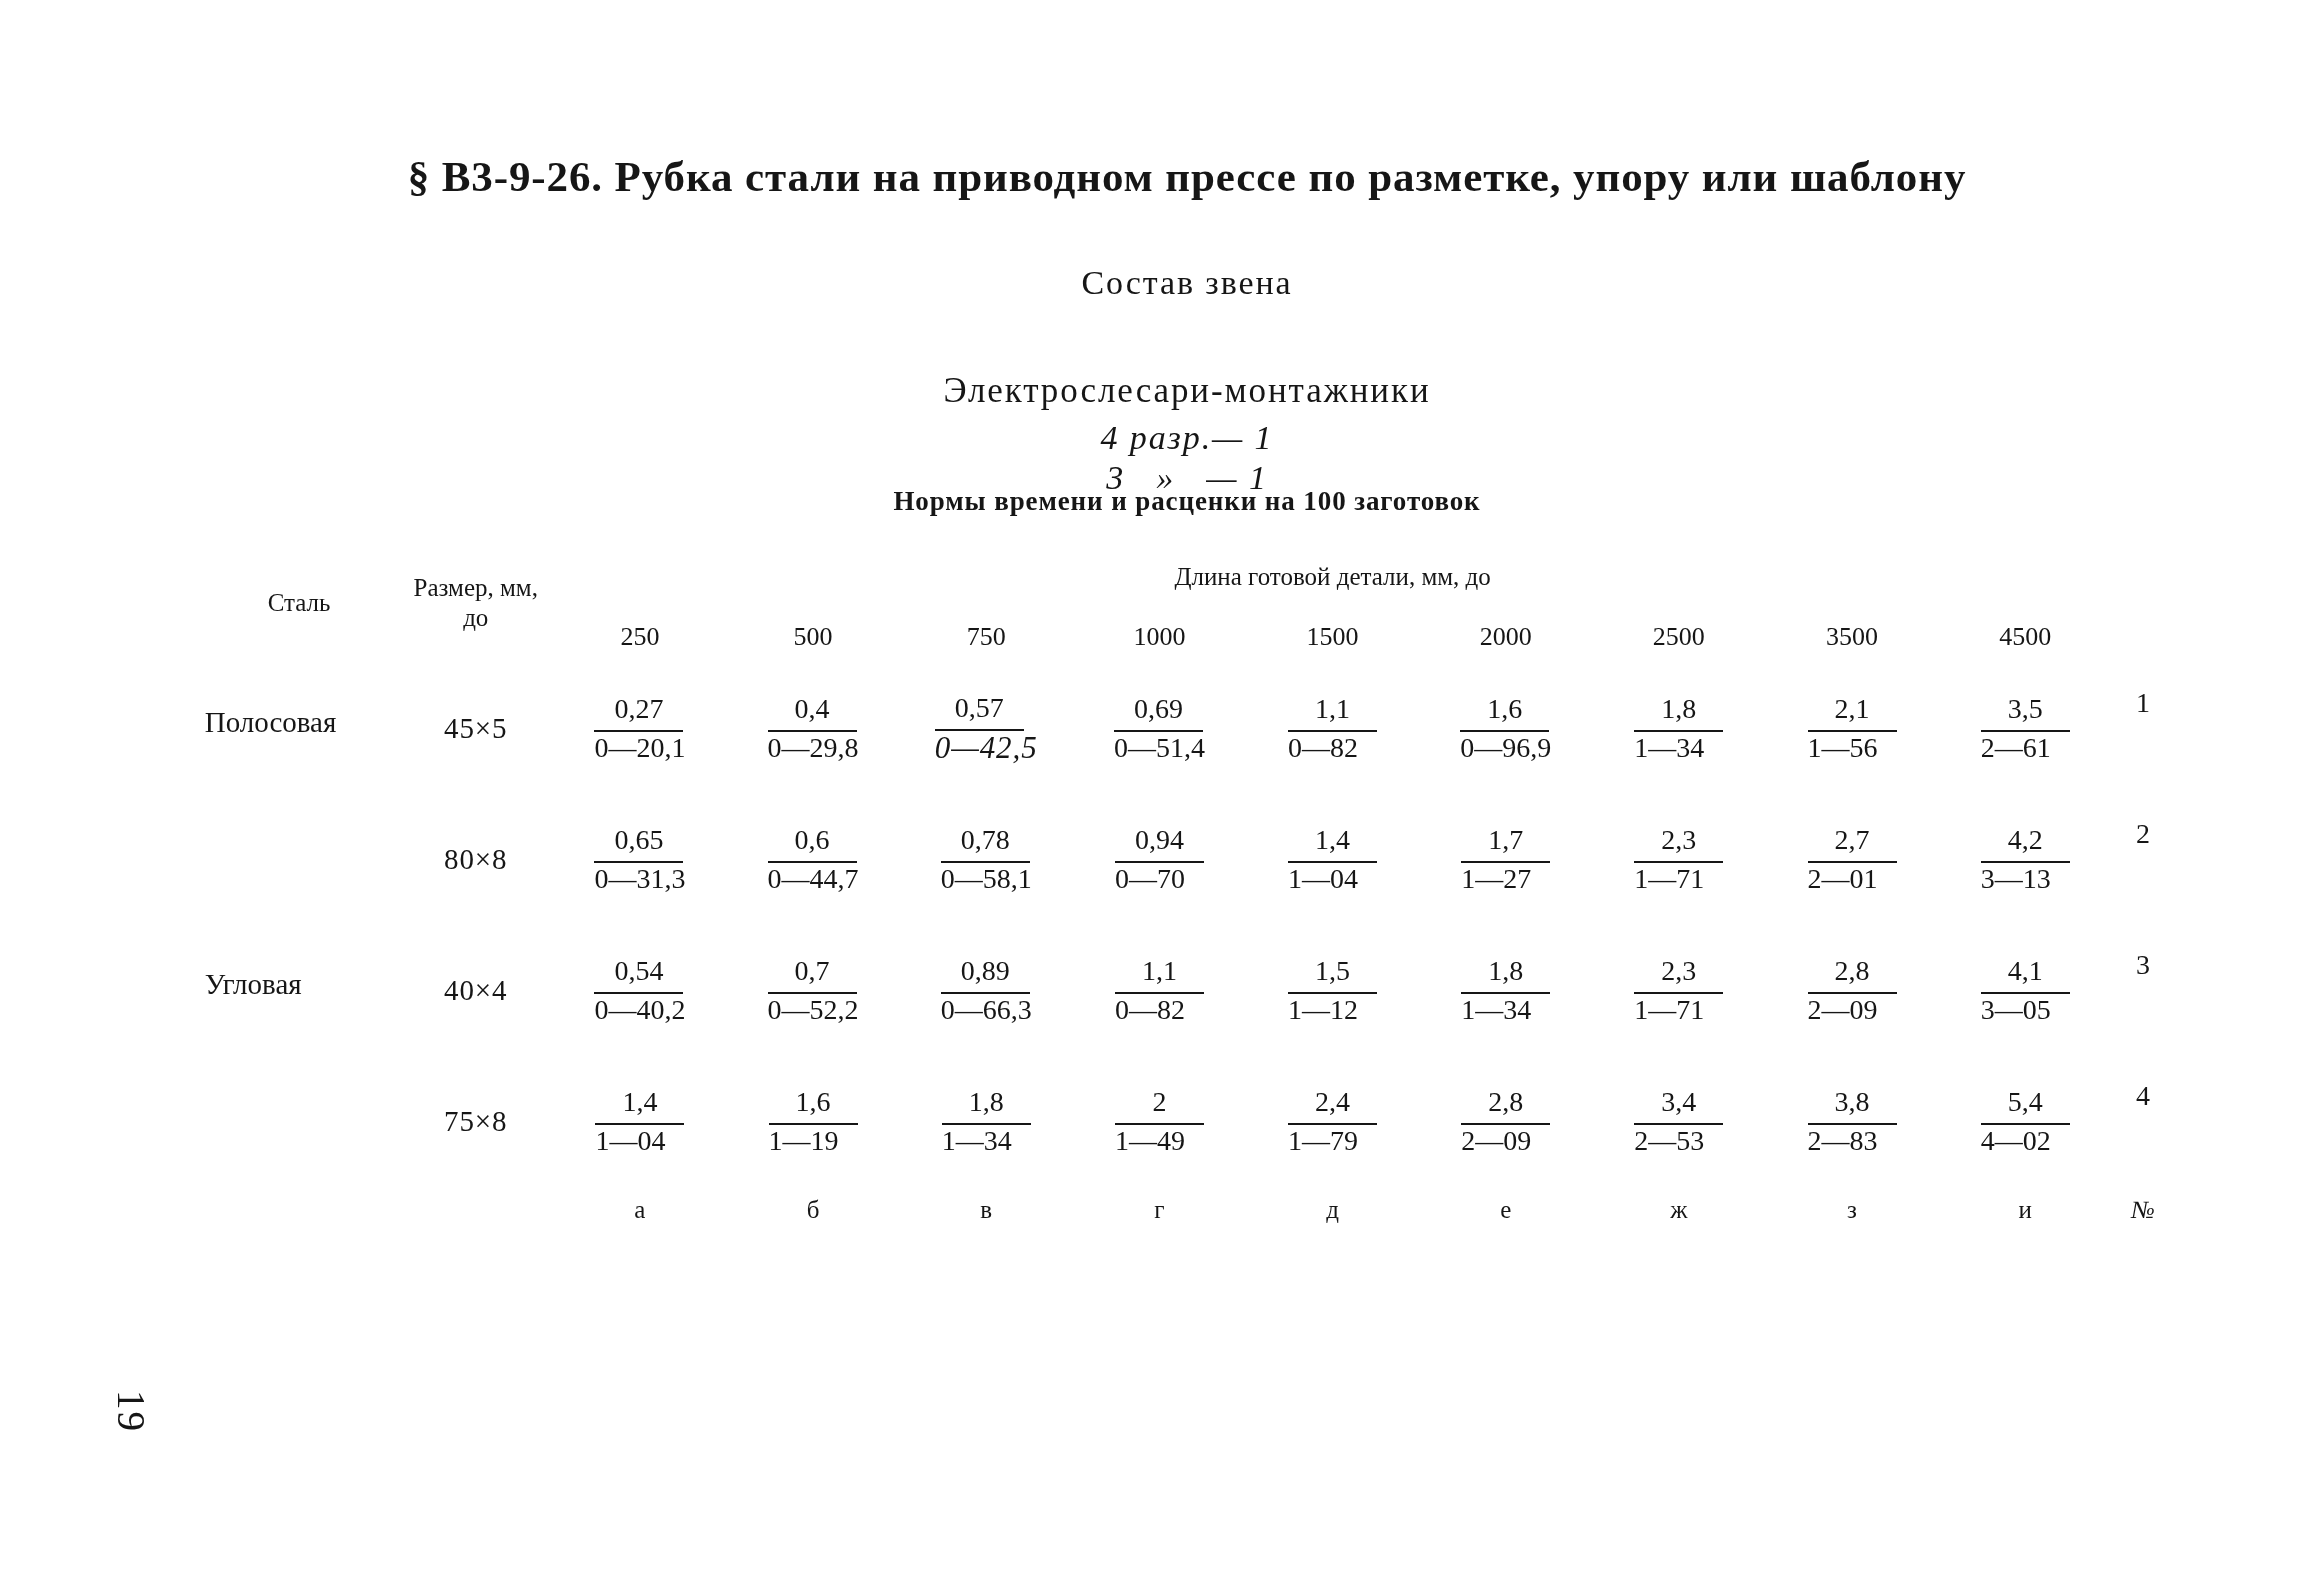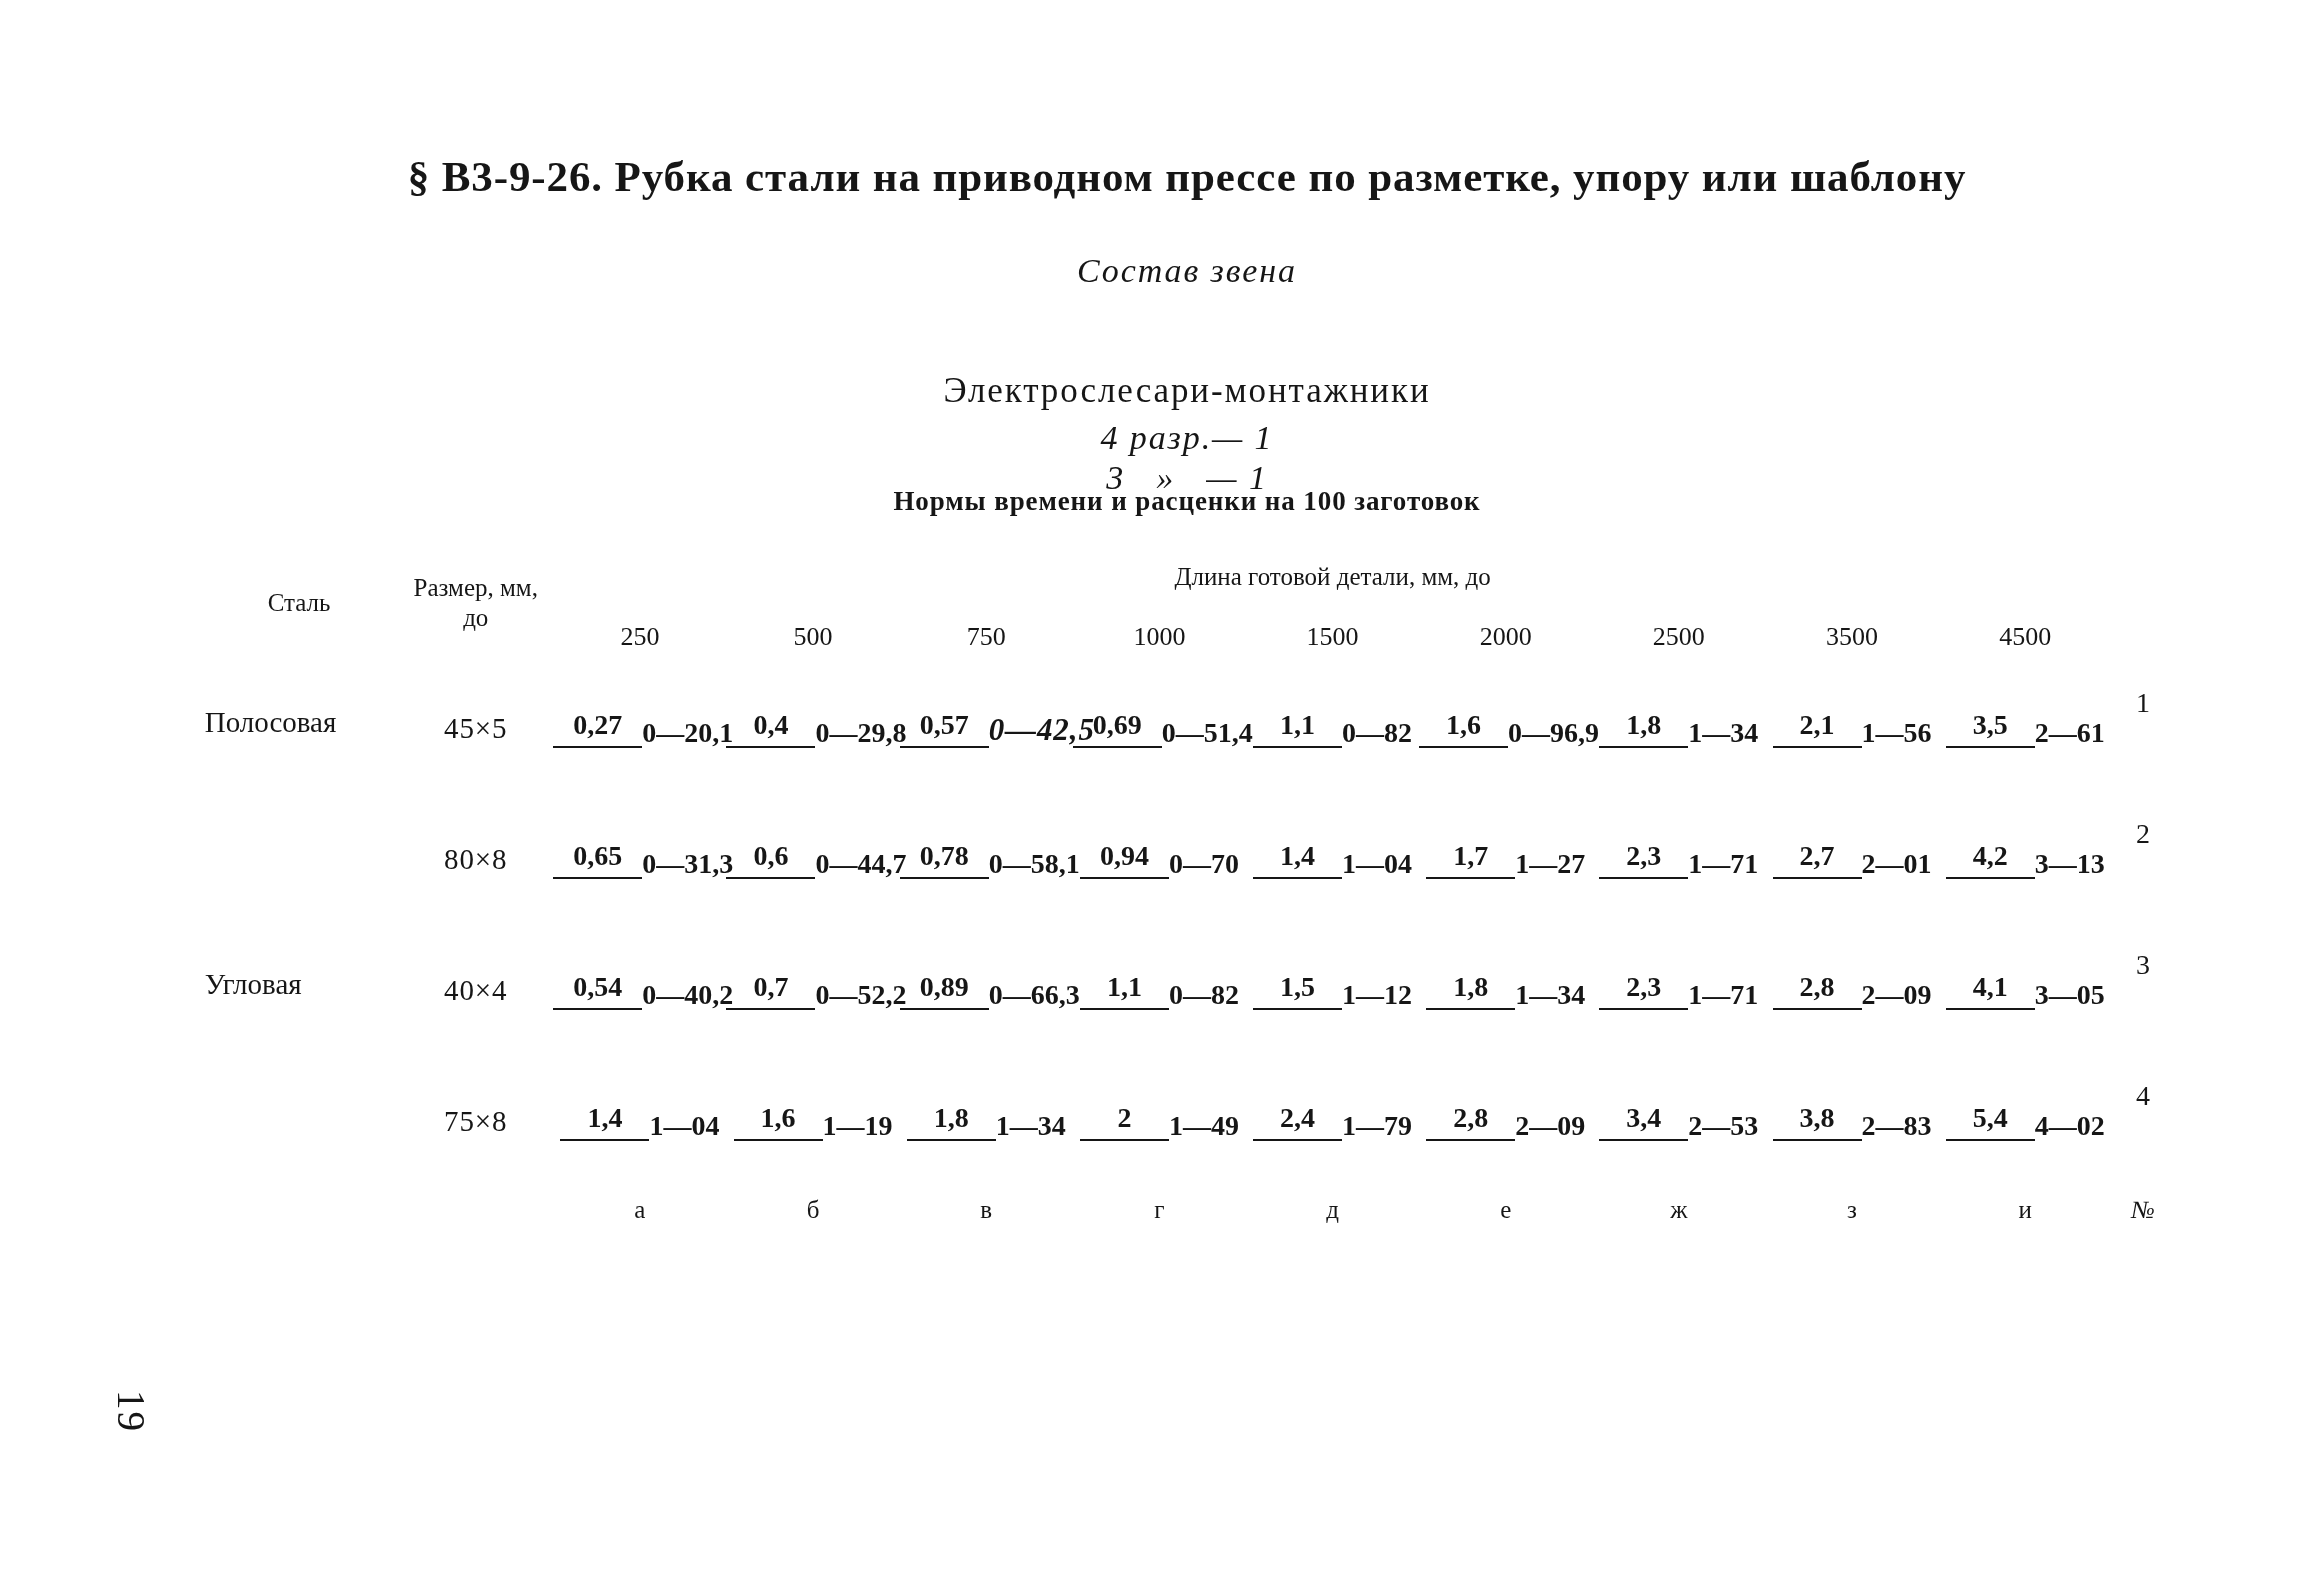--- a/index.html
+++ b/index.html
@@ -6,21 +6,21 @@
   html,body { background:#ffffff; }
   body {
     width:2315px; height:1589px; position:relative;
     font-family:"Liberation Serif","DejaVu Serif",serif;
     color:#161616;
   }
   .sheet { position:absolute; left:200px; top:0; width:1974px; }
   .center { text-align:center; }
 
   .title { position:absolute; top:152px; width:100%; font-size:43px; font-weight:700; letter-spacing:0.9px; }
-  .sostav { position:absolute; top:252px; width:100%; font-size:34px; font-style:italic; letter-spacing:1.9px; }
+  .sostav { position:absolute; top:264px; width:100%; font-size:34px; letter-spacing:1.9px; }
   .crew { position:absolute; top:371px; width:100%; font-size:35px; letter-spacing:1.9px; }
   .crewline1 { position:absolute; top:419px; width:100%; font-size:34px; font-style:italic; letter-spacing:1.9px; }
   .crewline2 { position:absolute; top:459px; width:100%; font-size:34px; font-style:italic; letter-spacing:1.9px; white-space:pre; }
   .caption { position:absolute; top:486px; width:100%; font-size:27px; font-weight:700; letter-spacing:0.9px; }
 
   .tblwrap { position:absolute; left:200px; top:543px; }
   table.tbl { border-collapse:collapse; table-layout:fixed; width:1974px; }
   .tbl th, .tbl td { padding:0; text-align:center; vertical-align:middle; font-weight:400; border:0 solid #161616; }
 
   
@@ -35,22 +35,22 @@
   tr.foot { height:62px; }
 
   th.colhead { font-size:25px; font-weight:400; line-height:1.2; }
   th.sizehead { padding:0 13px; }
   th.lenhead { font-size:26px; }
 
   td.steel { text-align:left; padding-left:4.7px; vertical-align:top; padding-top:43px; font-size:29px; }
   td.size  { font-size:29px; letter-spacing:0.9px; }
   td.numv  { vertical-align:top; padding-top:24px; font-size:28px; }
 
-  .fr { display:inline-flex; flex-direction:row; align-items:flex-end;
-        font-size:28px; font-weight:700; line-height:1.12; }
+  .fr { display:inline-flex; flex-direction:column; align-items:flex-start;
+        font-size:28px; font-weight:400; line-height:1.12; }
   .fr .n { min-width:89px; padding:0 9.3px 5.6px; border-bottom:2.8px solid #161616; }
   .fr .d { padding-top:0; white-space:nowrap; }
   .fr.hand .d { font-style:italic; font-size:31px; letter-spacing:0.9px; }
 
   td.letter { vertical-align:top; padding-top:9.3px; font-size:25px; }
   td.numsym { vertical-align:top; padding-top:9.3px; font-size:25px; font-style:italic; }
 
   .pagenum { position:absolute; left:110px; top:1389px; font-size:39px;
              transform:rotate(90deg); transform-origin:center; letter-spacing:1.9px; }
 </style>

